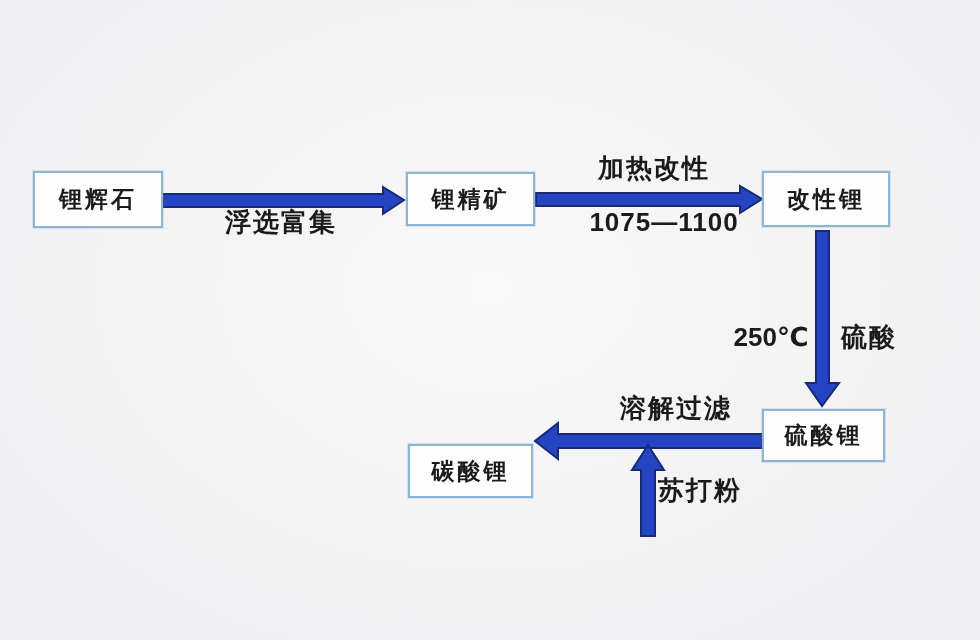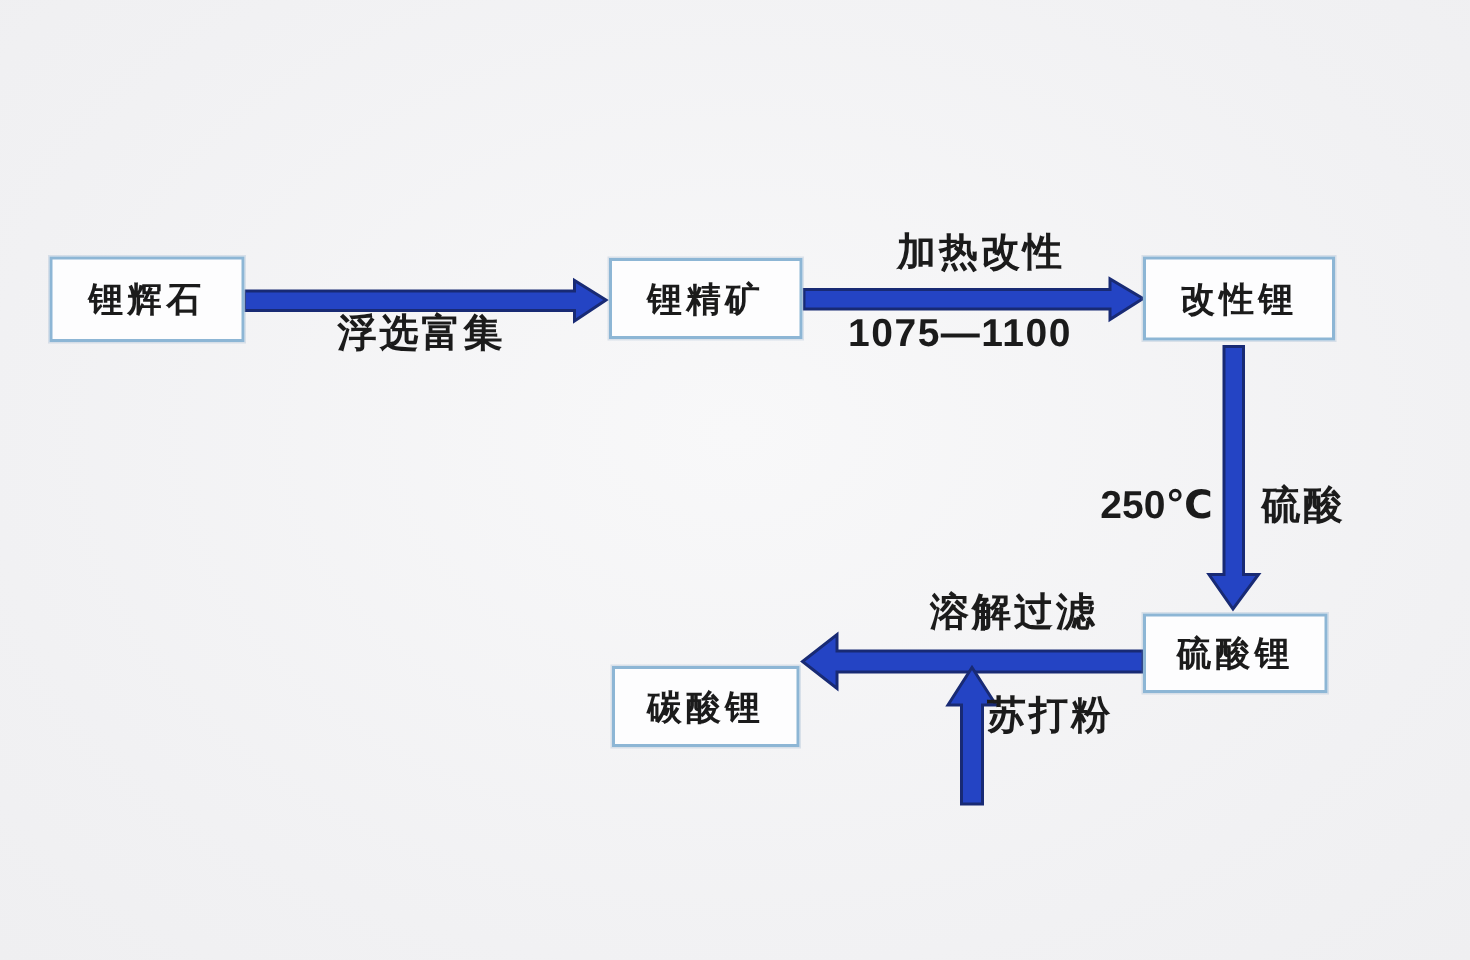--- a/index.html
+++ b/index.html
@@ -67,23 +67,23 @@
   <div class="node" style="left:406px; top:172px; width:129px; height:54px;">锂精矿</div>
 
   <div class="node" style="left:762px; top:409px; width:123px; height:53px;">硫酸锂</div>
 
   <div class="node" style="left:408px; top:408px; width:125px; height:54px;margin-top:36px;">碳酸锂</div>
 
   <span class="edge-label" style="left:281px; top:222px;">浮选富集</span>
 
   <span class="edge-label" style="left:654px; top:168px;">加热改性</span>
 
-  <span class="edge-label" style="left:640px; top:222px; letter-spacing:1px;text-align:right;">1075—1100</span>
+  <span class="edge-label" style="left:664px; top:222px; letter-spacing:1px;text-align:right;">1075—1100</span>
 
   <span class="edge-label" style="left:771px; top:337px; letter-spacing:0;">250℃</span>
 
   <span class="edge-label" style="left:869px; top:337px;">硫酸</span>
 
   <span class="edge-label" style="left:676px; top:408px;">溶解过滤</span>
 
-  <span class="edge-label" style="left:700px; top:477px;text-align:right;">苏打粉</span>
+  <span class="edge-label" style="left:700px; top:490px;text-align:right;">苏打粉</span>
 
 </div>
 
 </body></html>

